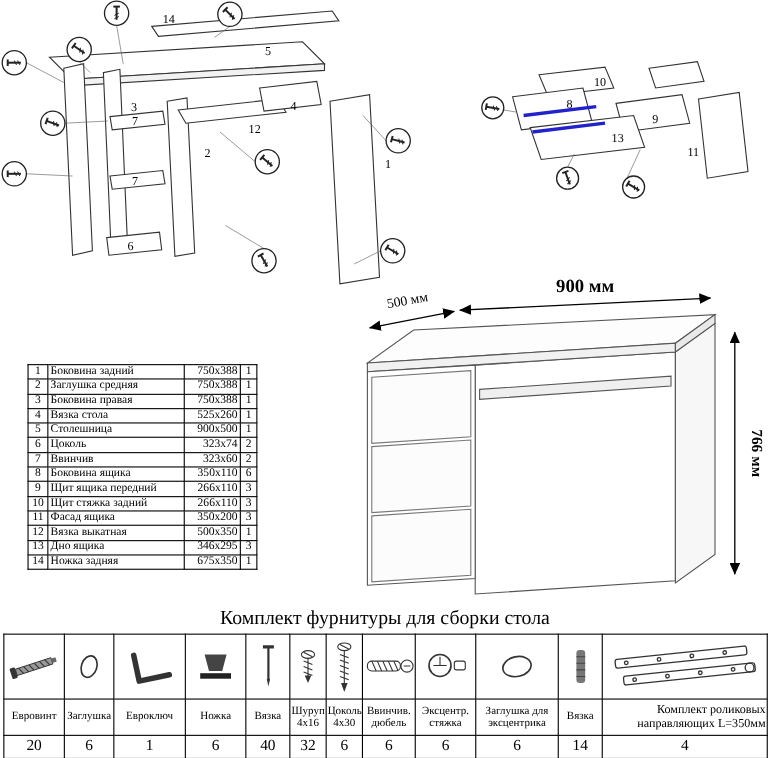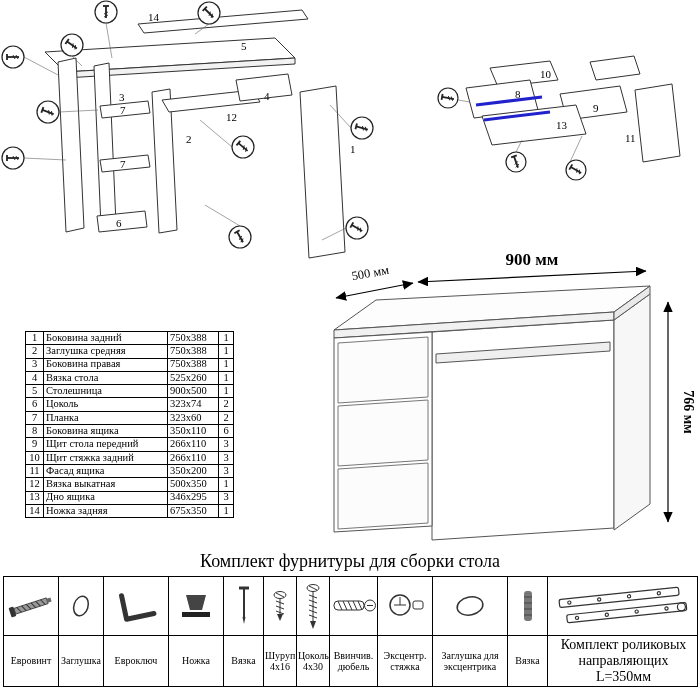--- a/index.html
+++ b/index.html
@@ -9,32 +9,32 @@
 
   svg.exploded-desk{position:absolute;left:0;top:0;width:400px;height:310px}
   svg.exploded-drawer{position:absolute;left:430px;top:50px;width:270px;height:152px}
   svg.assembled-desk{position:absolute;left:316px;top:242px;width:384px;height:320px}
 
   table.parts-table{position:absolute;left:25px;top:331px;border-collapse:collapse;
        font-size:10.5px;font-family:"Liberation Serif",serif}
   .parts-table td{border:1px solid #000;padding:0 2px;height:12.3px;line-height:1;white-space:nowrap}
   .c-num{width:13px;text-align:center}
   .c-name{width:119px}
-  .c-size{width:46px;text-align:left}
+  .c-size{width:46px;text-align:right}
   .c-qty{width:10px;text-align:center}
 
   .hw-title{position:absolute;left:0;top:551px;width:700px;text-align:center;
        font-size:18px;font-family:"Liberation Serif",serif}
 
   table.hw-table{position:absolute;left:3px;top:576px;border-collapse:collapse;
        table-layout:fixed;width:694px;font-family:"Liberation Serif",serif}
   .hw-table td{border:1px solid #000;text-align:center;vertical-align:middle;padding:0;overflow:hidden}
   tr.hw-icons td{height:58px}
   tr.hw-labels td{height:30px;font-size:10px;line-height:1.15;padding:1px}
-  tr.hw-labels td:last-child{font-size:14px;text-align:center;padding-left:3px}
+  tr.hw-labels td:last-child{font-size:11px;text-align:right;padding-left:3px}
   tr.hw-qty td{height:20px;font-size:14px}
   .hwicon{display:block;margin:0 auto}
   svg text{font-family:"Liberation Serif",serif}
 </style>
 </head>
 <body>
 
 <div class="sheet">
 
   <svg class="exploded-desk" viewBox="0 0 400 310">
@@ -210,33 +210,33 @@
           <td class="c-qty">1</td>
         </tr>
       <tr>
           <td class="c-num">6</td>
           <td class="c-name">Цоколь</td>
           <td class="c-size">323x74</td>
           <td class="c-qty">2</td>
         </tr>
       <tr>
           <td class="c-num">7</td>
-          <td class="c-name">Планка</td>
+          <td class="c-name">Ввинчив</td>
           <td class="c-size">323x60</td>
           <td class="c-qty">2</td>
         </tr>
       <tr>
           <td class="c-num">8</td>
           <td class="c-name">Боковина ящика</td>
           <td class="c-size">350x110</td>
           <td class="c-qty">6</td>
         </tr>
       <tr>
           <td class="c-num">9</td>
-          <td class="c-name">Щит стола передний</td>
+          <td class="c-name">Щит ящика передний</td>
           <td class="c-size">266x110</td>
           <td class="c-qty">3</td>
         </tr>
       <tr>
           <td class="c-num">10</td>
           <td class="c-name">Щит стяжка задний</td>
           <td class="c-size">266x110</td>
           <td class="c-qty">3</td>
         </tr>
       <tr>
@@ -385,16 +385,30 @@
         <td>Ножка</td>
         <td>Вязка</td>
         <td>Шуруп 4x16</td>
         <td>Цоколь 4x30</td>
         <td>Ввинчив. дюбель</td>
         <td>Эксцентр. стяжка</td>
         <td>Заглушка для эксцентрика</td>
         <td>Вязка</td>
         <td>Комплект роликовых направляющих L=350мм</td>
       </tr>
+      <tr class="hw-qty">
+        <td>20</td>
+        <td>6</td>
+        <td>1</td>
+        <td>6</td>
+        <td>40</td>
+        <td>32</td>
+        <td>6</td>
+        <td>6</td>
+        <td>6</td>
+        <td>6</td>
+        <td>14</td>
+        <td>4</td>
+      </tr>
     </tbody>
   </table>
 
 </div>
 
 </body></html>

